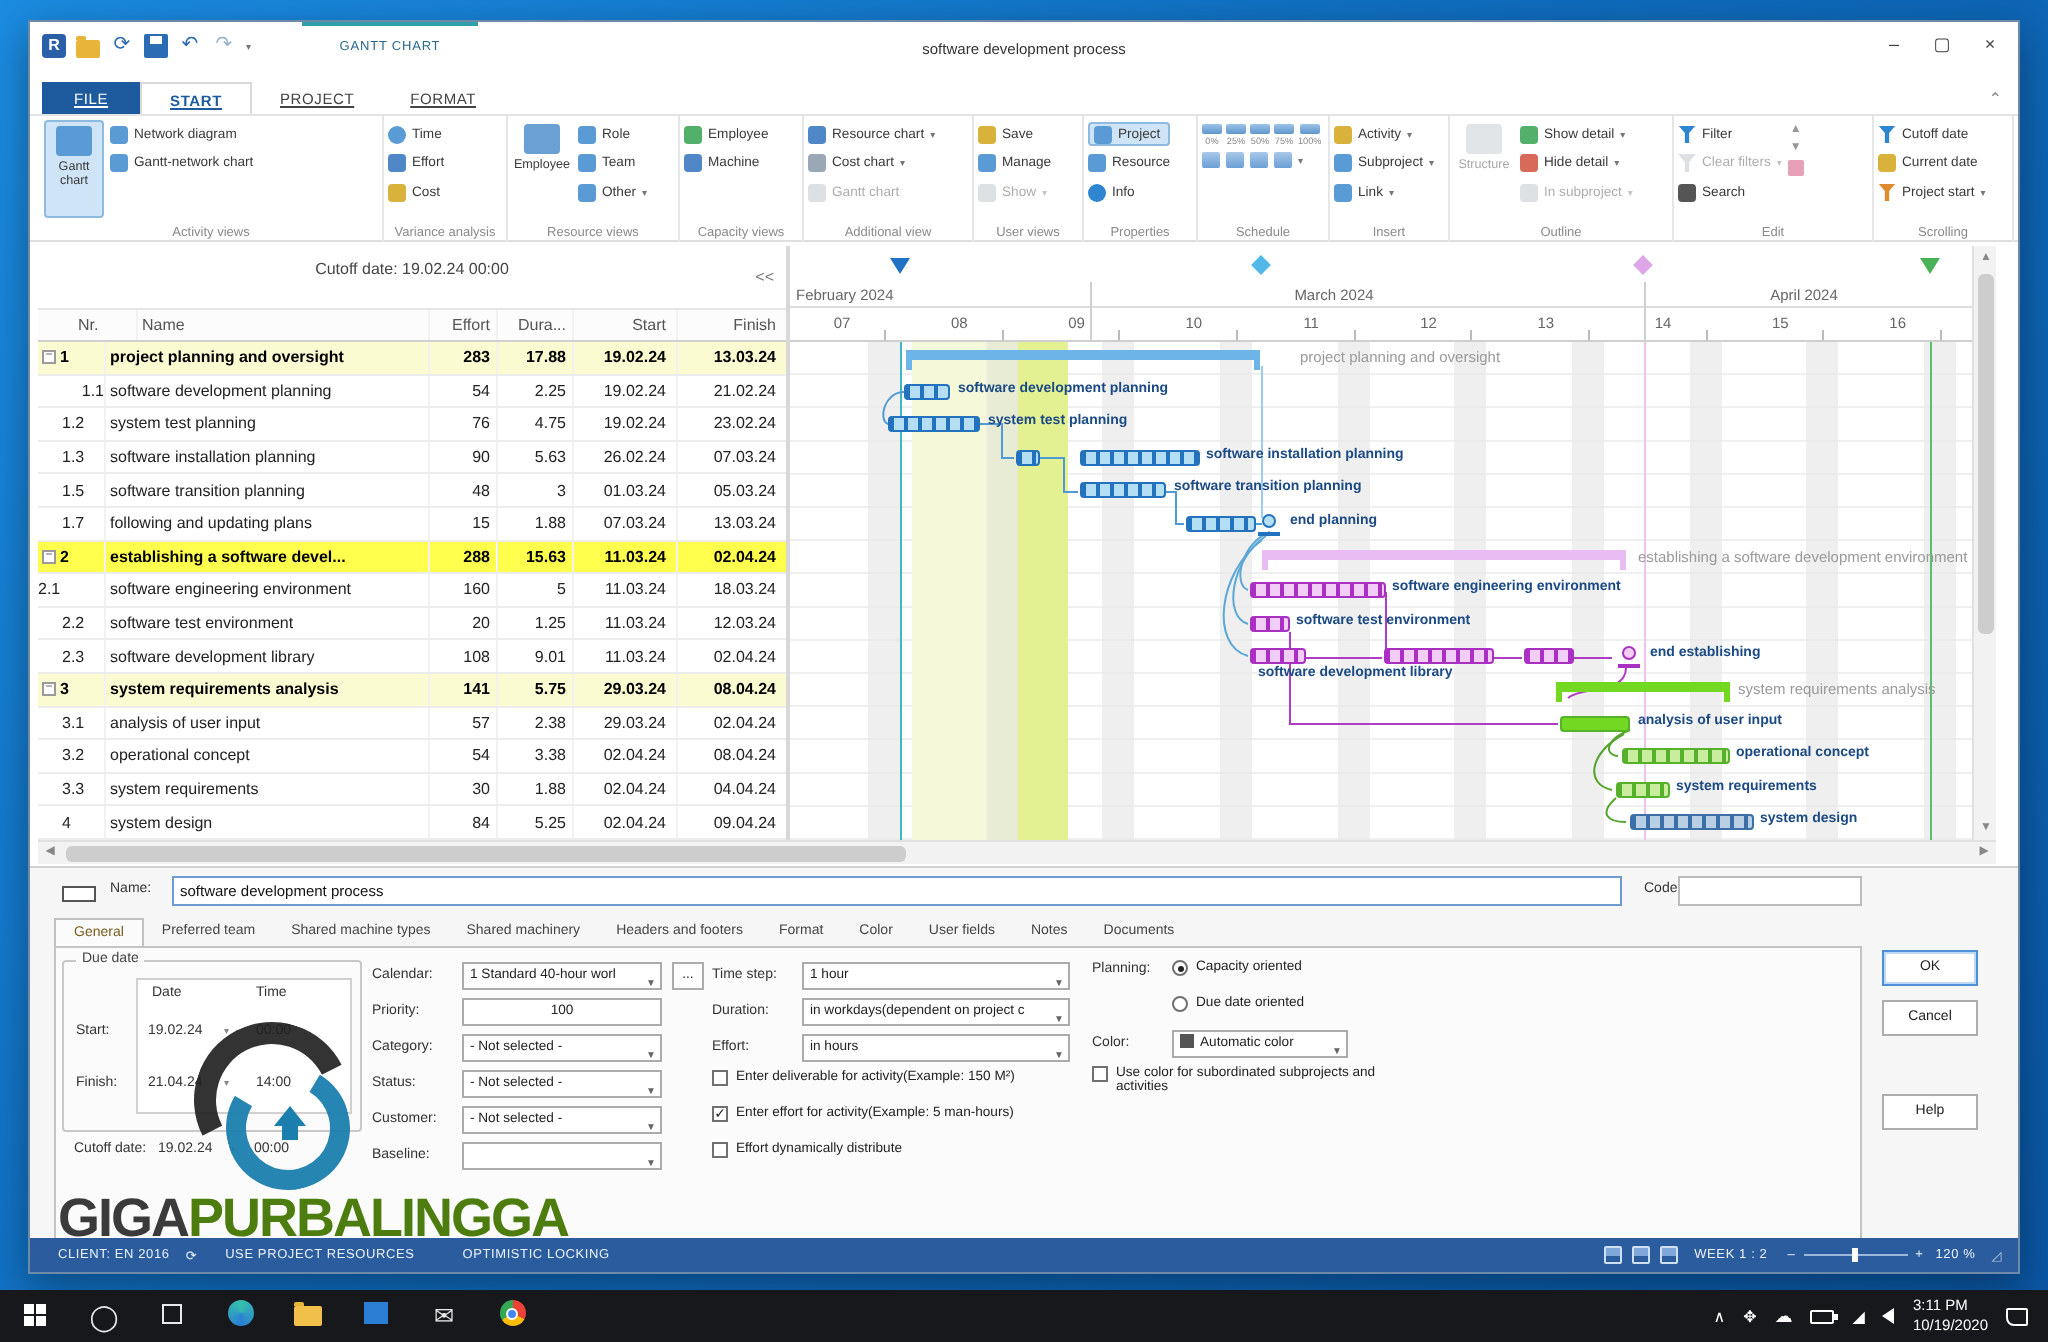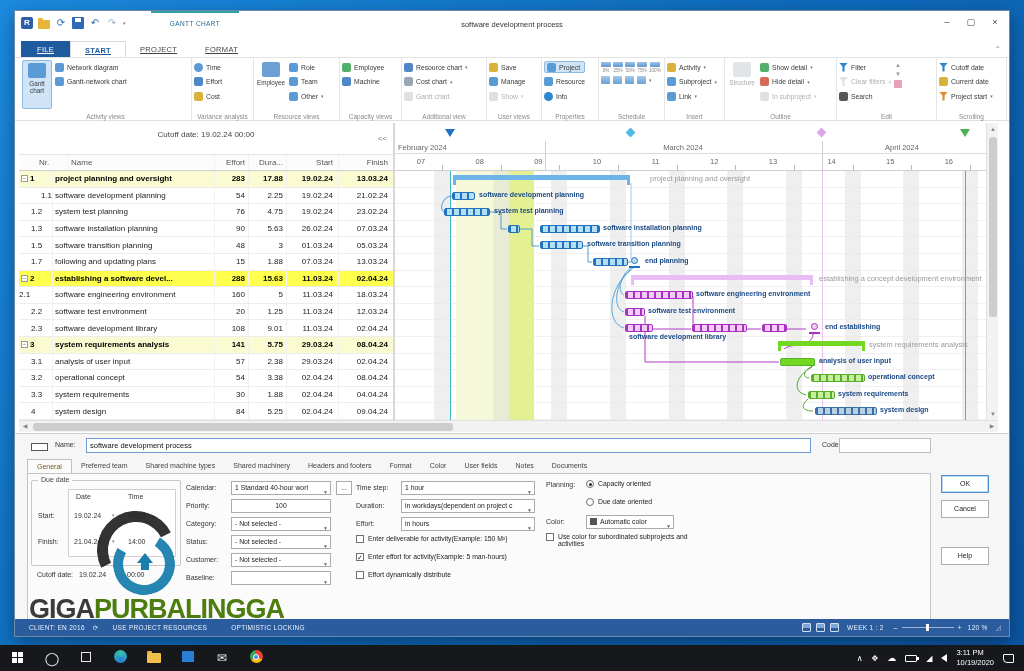--- a/index.html
+++ b/index.html
@@ -625,21 +625,21 @@
 
     <div class="gpanel">
       <div class="gmark" id="gmark">
           <div class="mtri" style="border-top-color: rgb(31, 114, 196); left: 50px; top: 6px;"></div>
           <div class="mdia" style="background: rgb(82, 184, 232); left: 232px; top: 6px;"></div>
           <div class="mdia" style="background: rgb(220, 166, 232); left: 423px; top: 6px;"></div>
           <div class="mtri" style="border-top-color: rgb(73, 178, 87); left: 565px; top: 6px;"></div>
         </div>
       <div class="gmonths" id="gmonths">
           <div style="position: absolute; top: 2px; left: 3px; width: 70px; text-align: left;">February 2024</div>
-          <div style="position: absolute; top: 2px; left: 253px; width: 70px; text-align: center;">March 2024</div>
+          <div style="position: absolute; top: 2px; left: 237px; width: 70px; text-align: center;">March 2024</div>
           <div style="position: absolute; top: 2px; left: 472px; width: 70px; text-align: center;">April 2024</div>
           <div style="position: absolute; left: 150px; top: 0px; width: 1px; height: 30px; background: rgb(207, 207, 207);"></div>
           <div style="position: absolute; left: 427px; top: 0px; width: 1px; height: 30px; background: rgb(207, 207, 207);"></div>
         </div>
       <div class="gweeks" id="gweeks">
           <div style="position: absolute; left: 16px; top: 3px; width: 20px; text-align: center;">07</div>
           <div style="position: absolute; left: 47px; bottom: 0px; width: 1px; height: 5px; background: rgb(187, 187, 187);"></div>
           <div style="position: absolute; left: 74.65px; top: 3px; width: 20px; text-align: center;">08</div>
           <div style="position: absolute; left: 105.65px; bottom: 0px; width: 1px; height: 5px; background: rgb(187, 187, 187);"></div>
           <div style="position: absolute; left: 133.3px; top: 3px; width: 20px; text-align: center;">09</div>
@@ -712,21 +712,21 @@
           <div class="gact" style="left: 113px; width: 12px; top: 53.8px; border: 1px solid rgb(34, 114, 189); z-index: 4; background: repeating-linear-gradient(90deg, rgb(34, 114, 189) 0px, rgb(34, 114, 189) 2px, rgb(180, 222, 244) 2px, rgb(180, 222, 244) 7px);"></div>
           <div class="gact" style="left: 145px; width: 60px; top: 53.8px; border: 1px solid rgb(34, 114, 189); z-index: 4; background: repeating-linear-gradient(90deg, rgb(34, 114, 189) 0px, rgb(34, 114, 189) 2px, rgb(180, 222, 244) 2px, rgb(180, 222, 244) 7px);"></div>
           <div class="glabel" style="left: 208px; top: 52.8px; z-index: 5;">software installation planning</div>
           <div class="gact" style="left: 145px; width: 43px; top: 70.4px; border: 1px solid rgb(34, 114, 189); z-index: 4; background: repeating-linear-gradient(90deg, rgb(34, 114, 189) 0px, rgb(34, 114, 189) 2px, rgb(180, 222, 244) 2px, rgb(180, 222, 244) 7px);"></div>
           <div class="glabel" style="left: 192px; top: 69.4px; z-index: 5;">software transition planning</div>
           <div class="gact" style="left: 198px; width: 35px; top: 87px; border: 1px solid rgb(34, 114, 189); z-index: 4; background: repeating-linear-gradient(90deg, rgb(34, 114, 189) 0px, rgb(34, 114, 189) 2px, rgb(180, 222, 244) 2px, rgb(180, 222, 244) 7px);"></div>
           <div class="gmile" style="left: 236px; top: 86px; background: rgb(180, 222, 244); border: 1px solid rgb(34, 114, 189); z-index: 4;"></div>
           <div class="gmileline" style="left: 234px; top: 95px; background: rgb(34, 114, 189); z-index: 4;"></div>
           <div class="glabel" style="left: 250px; top: 86px; z-index: 5;">end planning</div>
           <div class="gsum" style="left: 236px; width: 182px; top: 103.6px; background: rgb(233, 189, 244); z-index: 4;"></div>
-          <div class="glabel gray" style="left: 424px; top: 102.6px; z-index: 5;">establishing a concept development environment</div>
+          <div class="glabel gray" style="left: 424px; top: 102.6px; z-index: 5;">establishing a software development environment</div>
           <div class="gact" style="left: 230px; width: 68px; top: 120.2px; border: 1px solid rgb(170, 48, 196); z-index: 4; background: repeating-linear-gradient(90deg, rgb(170, 48, 196) 0px, rgb(170, 48, 196) 2px, rgb(242, 205, 248) 2px, rgb(242, 205, 248) 7px);"></div>
           <div class="glabel" style="left: 301px; top: 119.2px; z-index: 5;">software engineering environment</div>
           <div class="gact" style="left: 230px; width: 20px; top: 136.8px; border: 1px solid rgb(170, 48, 196); z-index: 4; background: repeating-linear-gradient(90deg, rgb(170, 48, 196) 0px, rgb(170, 48, 196) 2px, rgb(242, 205, 248) 2px, rgb(242, 205, 248) 7px);"></div>
           <div class="glabel" style="left: 253px; top: 135.8px; z-index: 5;">software test environment</div>
           <div class="gact" style="left: 230px; width: 28px; top: 153.4px; border: 1px solid rgb(170, 48, 196); z-index: 4; background: repeating-linear-gradient(90deg, rgb(170, 48, 196) 0px, rgb(170, 48, 196) 2px, rgb(242, 205, 248) 2px, rgb(242, 205, 248) 7px);"></div>
           <div class="gact" style="left: 297px; width: 55px; top: 153.4px; border: 1px solid rgb(170, 48, 196); z-index: 4; background: repeating-linear-gradient(90deg, rgb(170, 48, 196) 0px, rgb(170, 48, 196) 2px, rgb(242, 205, 248) 2px, rgb(242, 205, 248) 7px);"></div>
           <div class="gact" style="left: 367px; width: 25px; top: 153.4px; border: 1px solid rgb(170, 48, 196); z-index: 4; background: repeating-linear-gradient(90deg, rgb(170, 48, 196) 0px, rgb(170, 48, 196) 2px, rgb(242, 205, 248) 2px, rgb(242, 205, 248) 7px);"></div>
           <div class="gmile" style="left: 416px; top: 152.4px; background: rgb(242, 205, 248); border: 1px solid rgb(170, 48, 196); z-index: 4;"></div>
           <div class="gmileline" style="left: 414px; top: 161.4px; background: rgb(170, 48, 196); z-index: 4;"></div>
           <div class="glabel" style="left: 430px; top: 152.4px; z-index: 5;">end establishing</div>

